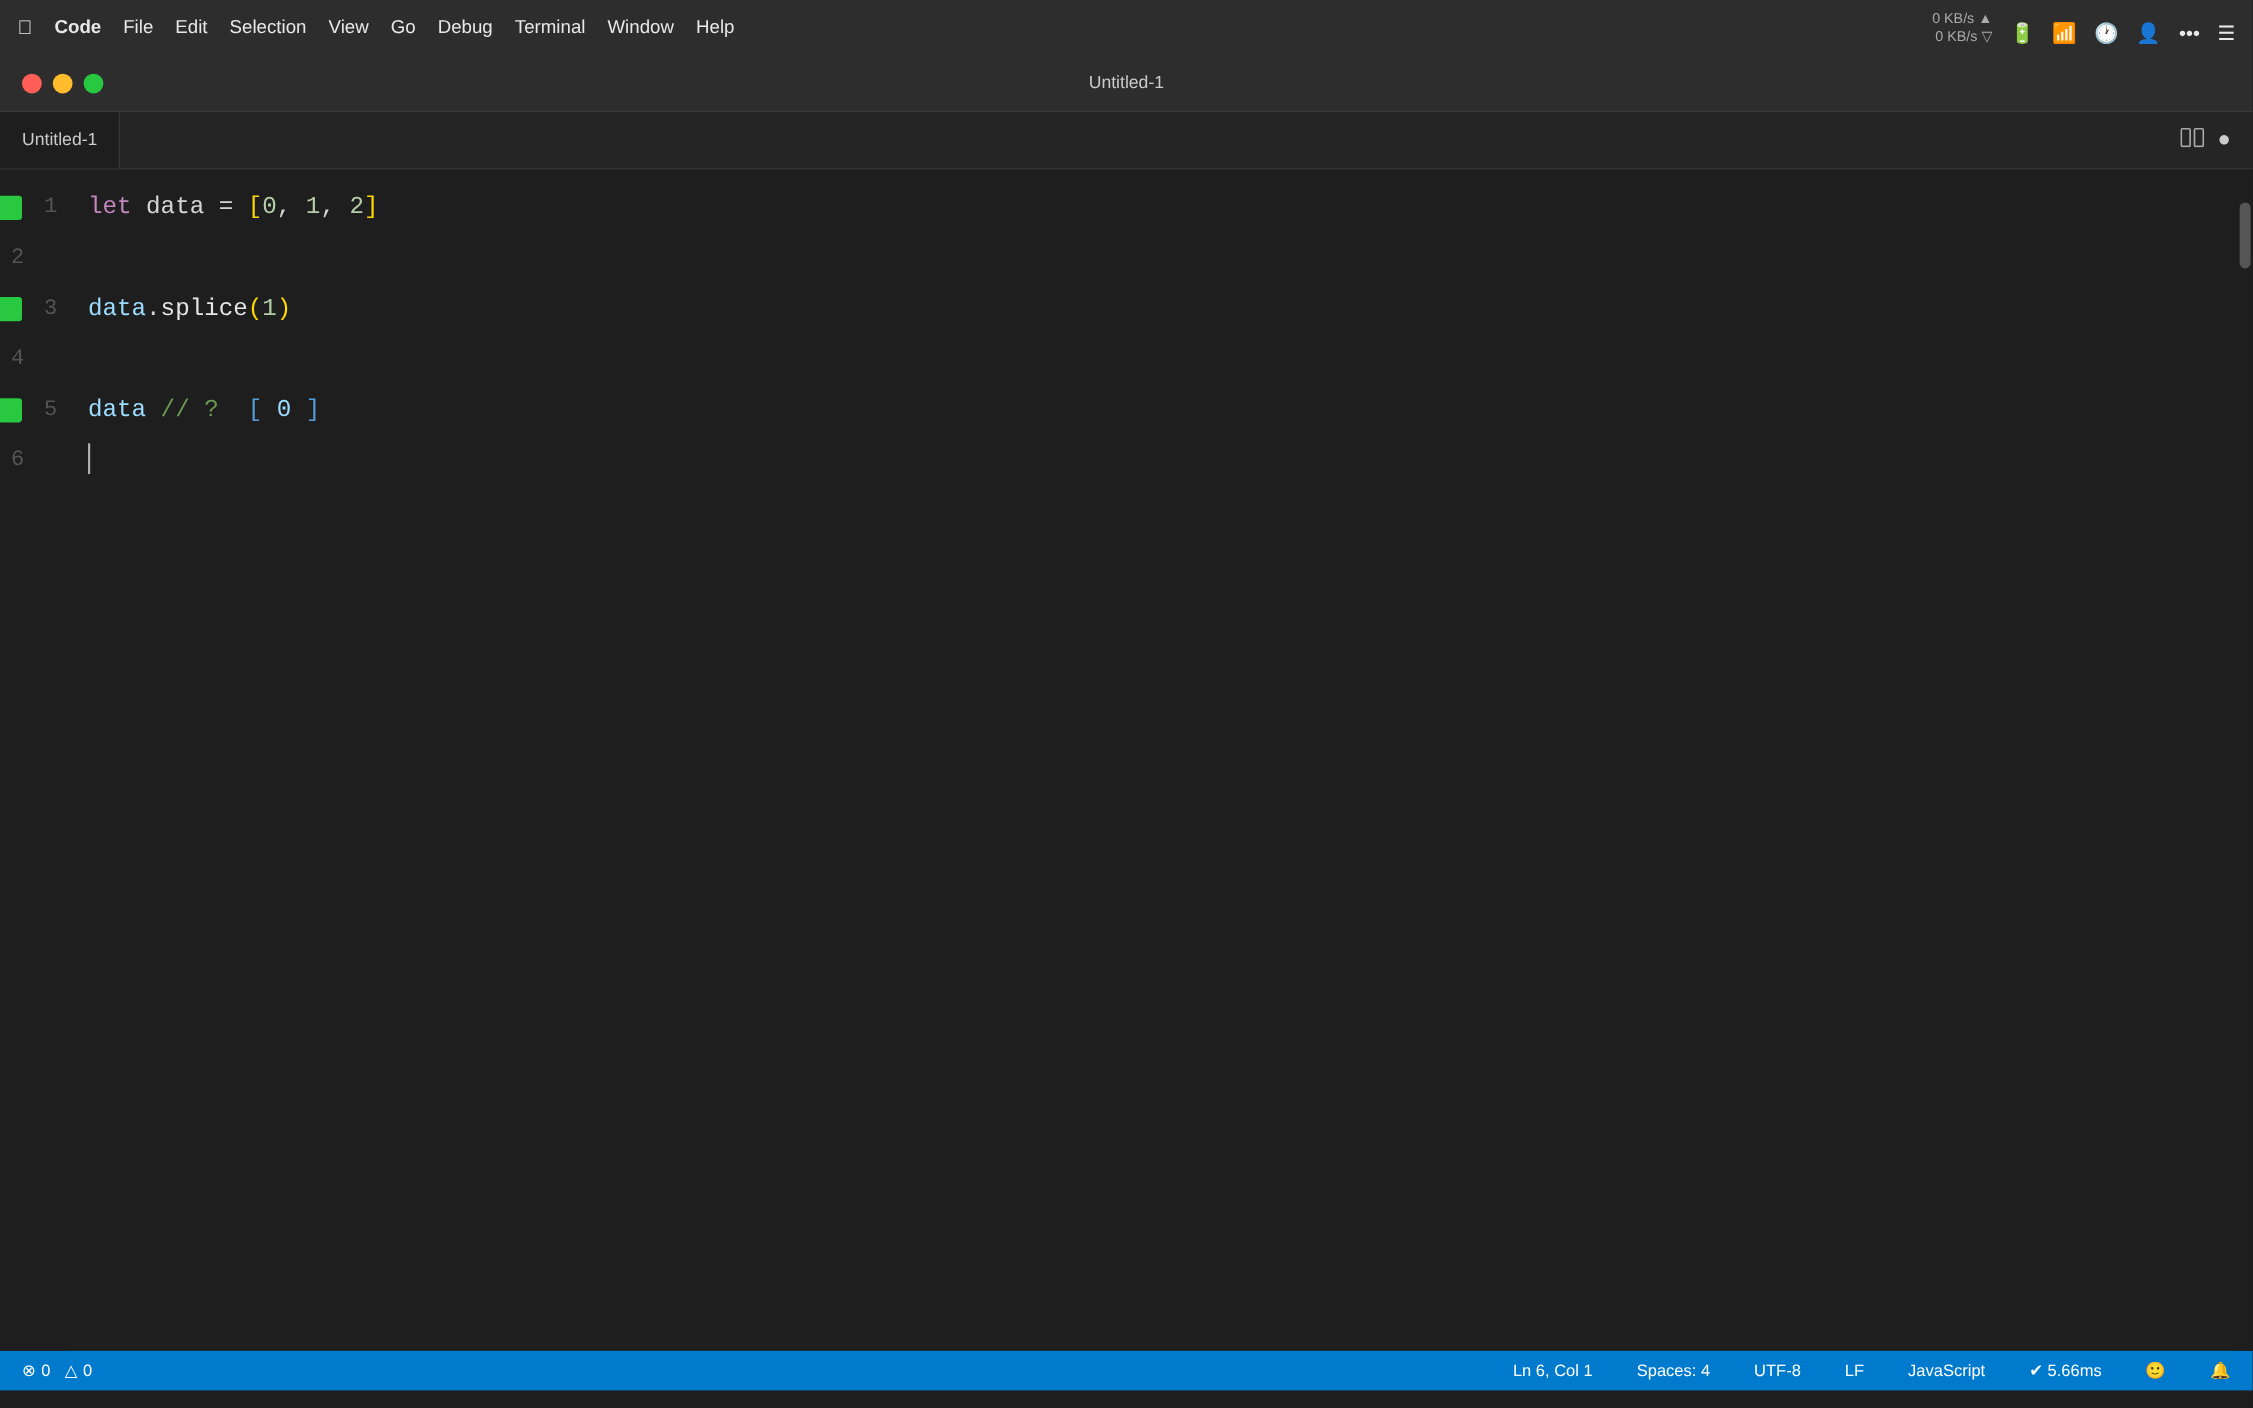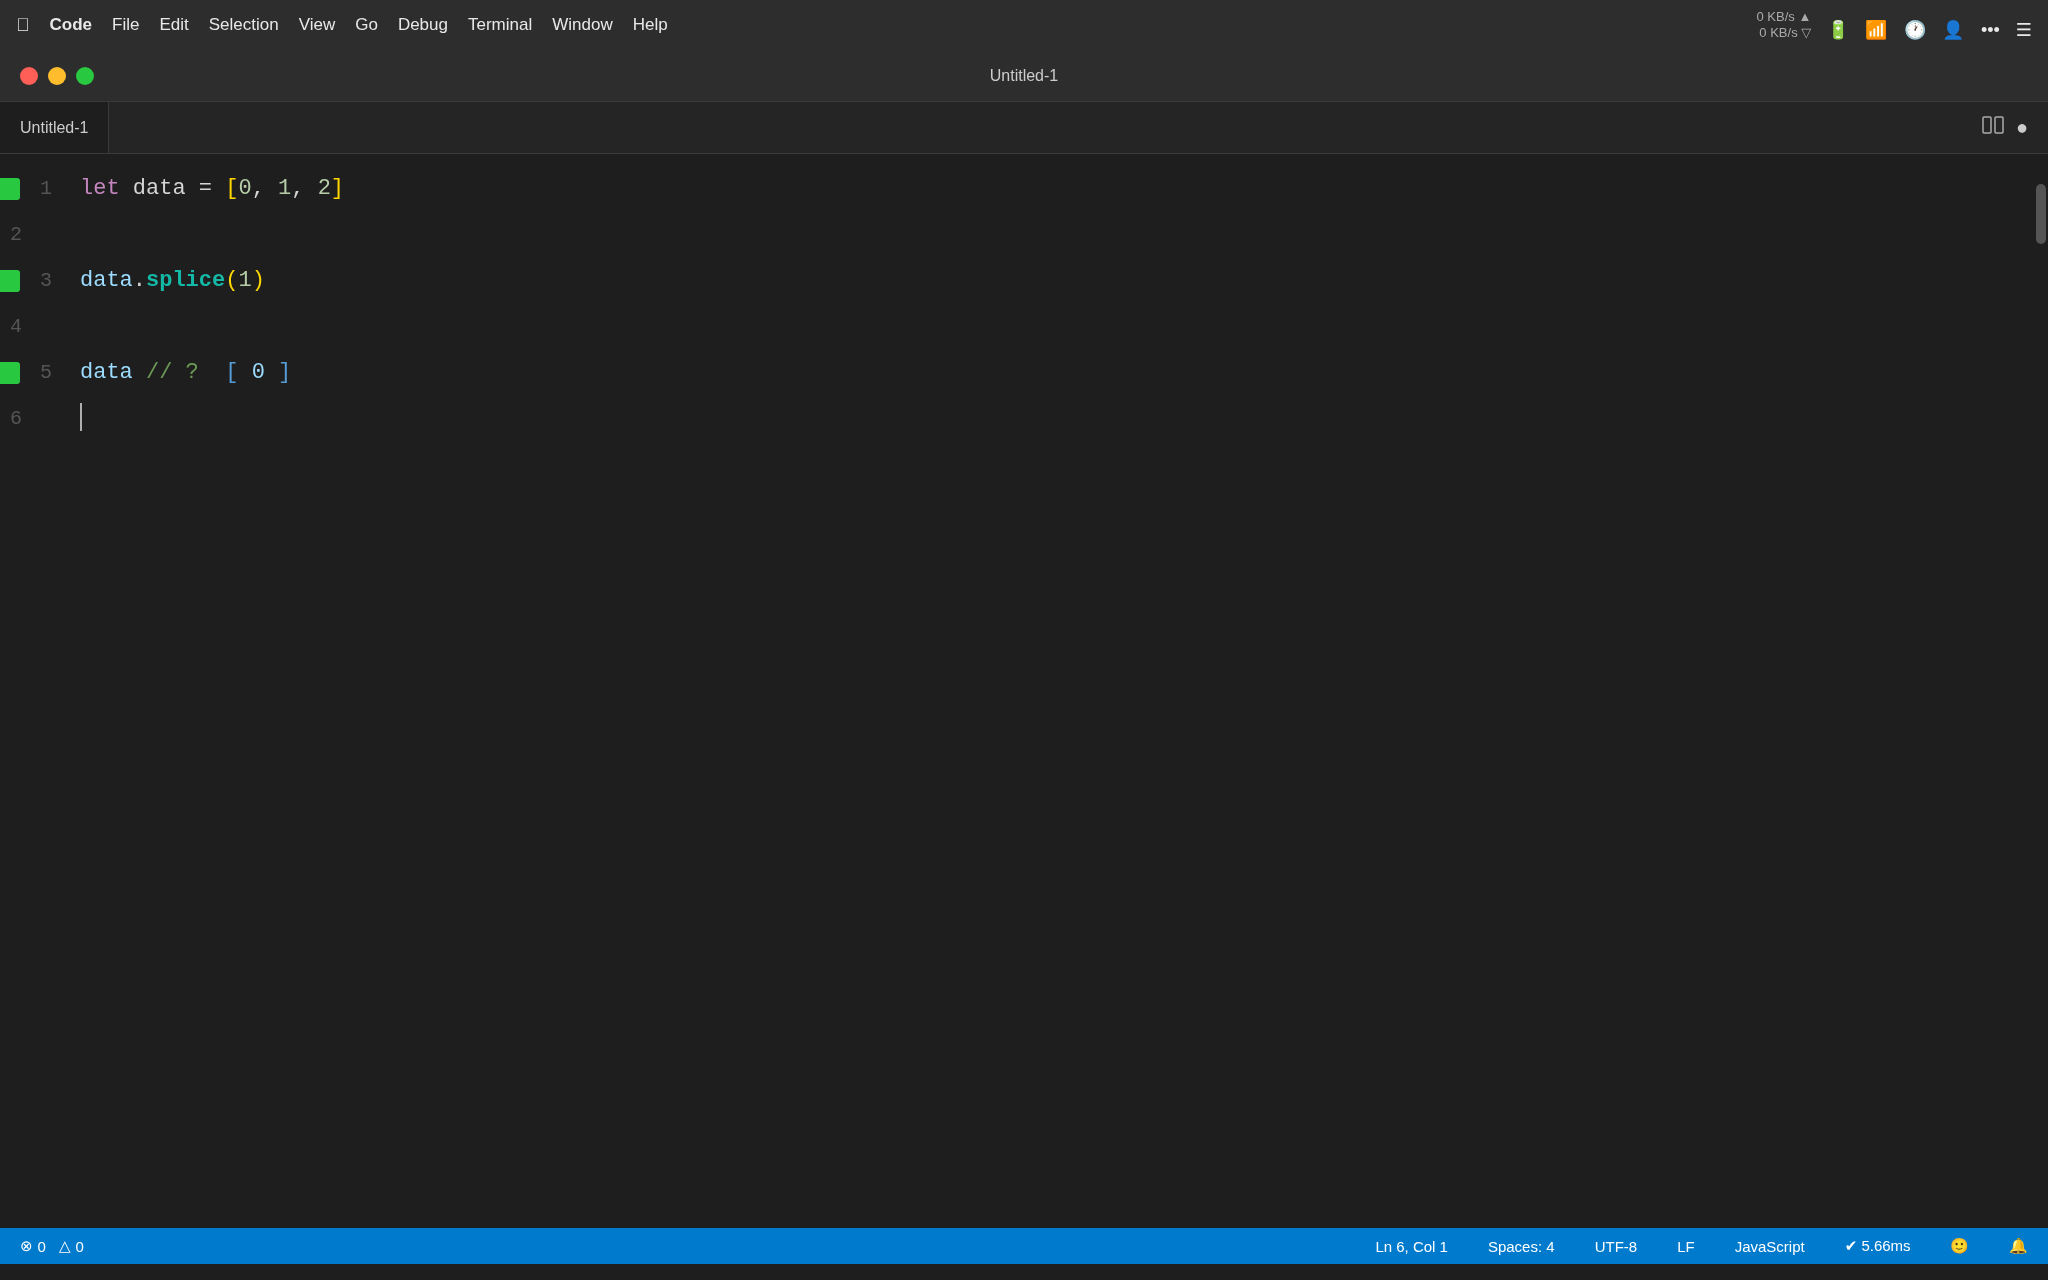--- a/index.html
+++ b/index.html
@@ -202,21 +202,21 @@
     .code-line {
       height: 46px;
       display: flex;
       align-items: center;
       white-space: pre;
     }
 
     
     .kw-let { color: #c586c0; }
     .ident { color: #9cdcfe; }
-    .method { color: #14b8a6; font-weight: bold; }
+    .method { color: #e5e5e5; }
     .number { color: #b5cea8; }
     .comment { color: #6a9955; }
     .bracket { color: #ffd700; }
     .paren { color: #ffd700; }
     .operator { color: #d4d4d4; }
     .plain { color: #d4d4d4; }
     .result-bracket { color: #569cd6; }
     .result-num { color: #9cdcfe; }
 
     

